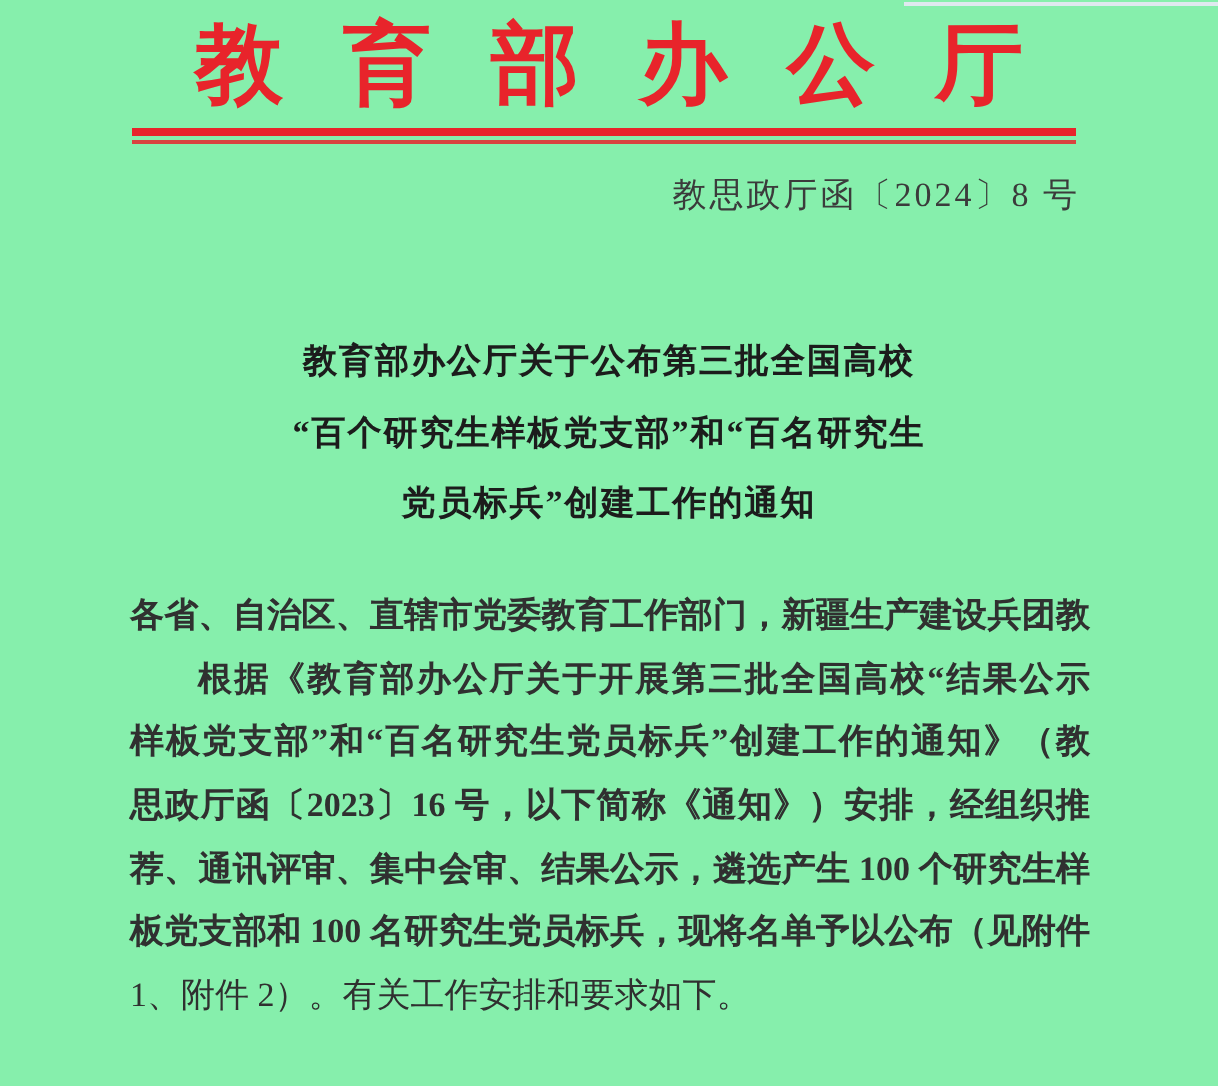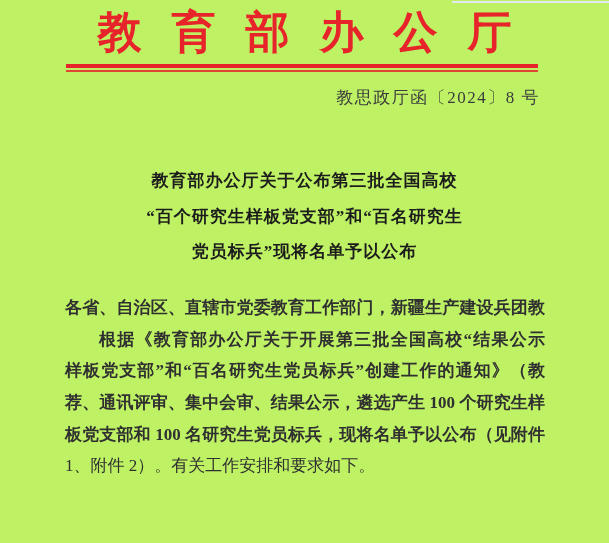--- a/index.html
+++ b/index.html
@@ -1,20 +1,20 @@
 <!DOCTYPE html>
 <html style="--accent: #e8242b;"><head>
 <meta charset="utf-8">
 <style>
   html, body { margin: 0; padding: 0; background: #ffffff; }
   .page {
     position: relative;
     width: 609px;
     height: 543px;
-    background: #bef264;
+    background: #86efac;
     overflow: hidden;
     font-family: "Liberation Serif", "DejaVu Serif", serif;
   }
   .scan-artifact {
     position: absolute;
     left: 452px; top: 1px;
     width: 157px; height: 2px;
     background: #dfe9ef;
   }
   .org-title {
@@ -90,25 +90,26 @@
   <div class="org-title">教育部办公厅</div>
 
   <div class="divider-thick"></div>
   <div class="divider-thin"></div>
 
   <div class="doc-number">教思政厅函〔2024〕8 号</div>
 
   <div class="notice-title">
     <div>教育部办公厅关于公布第三批全国高校</div>
     <div>“百个研究生样板党支部”和“百名研究生</div>
-    <div>党员标兵”现将名单予以公布</div>
+    <div>党员标兵”创建工作的通知</div>
   </div>
 
   <div class="body-text">
     <div class="body-line justify">各省、自治区、直辖市党委教育工作部门，新疆生产建设兵团教</div>
     <div class="body-line justify indent">根据《教育部办公厅关于开展第三批全国高校“结果公示</div>
     <div class="body-line justify">样板党支部”和“百名研究生党员标兵”创建工作的通知》（教</div>
+    <div class="body-line justify">思政厅函〔2023〕16 号，以下简称《通知》）安排，经组织推</div>
     <div class="body-line justify">荐、通讯评审、集中会审、结果公示，遴选产生 100 个研究生样</div>
     <div class="body-line justify">板党支部和 100 名研究生党员标兵，现将名单予以公布（见附件</div>
     <div class="body-line">1、附件 2）。有关工作安排和要求如下。</div>
   </div>
 
 </div>
 
 </body></html>

